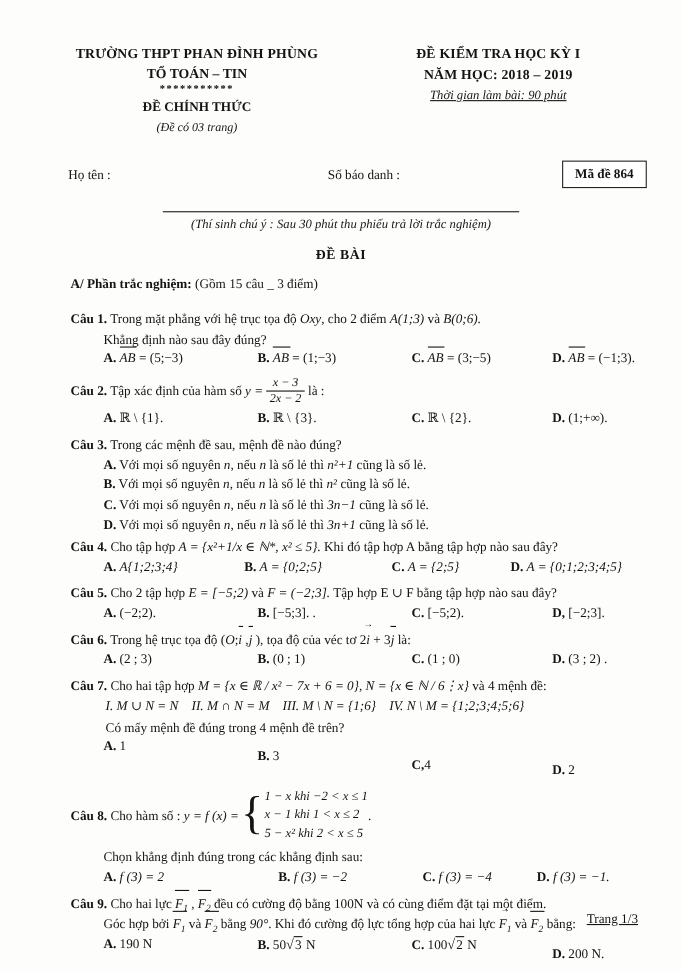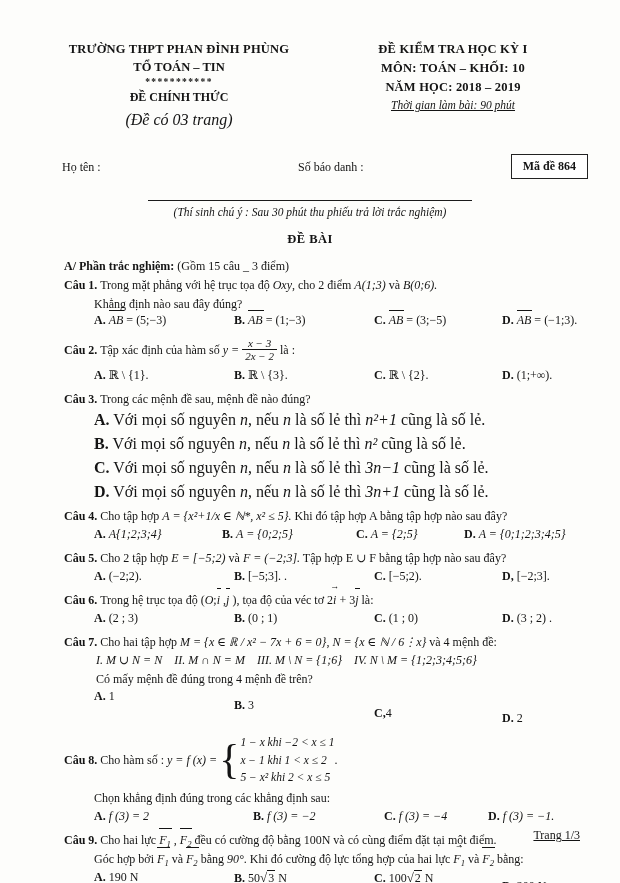--- a/index.html
+++ b/index.html
@@ -14,52 +14,52 @@
   .page{position:relative;width:620px;height:883px;padding:0;box-sizing:border-box;}
 
   
   .header{display:flex;padding:40px 30px 0 42px;box-sizing:border-box;}
   .hdr-left{width:50%;text-align:center;}
   .hdr-right{width:50%;text-align:center;}
   .school{font-weight:bold;font-size:12.5px;letter-spacing:.2px;line-height:1.45;}
   .dept{font-weight:bold;font-size:12.5px;line-height:1.5;}
   .stars{font-weight:bold;font-size:9.5px;letter-spacing:1.4px;line-height:1.1;}
   .official{font-weight:bold;font-size:12px;line-height:1.7;}
-  .pages-note{font-style:italic;font-size:16px;line-height:1.5;}
+  .pages-note{font-style:italic;font-size:11px;line-height:1.5;}
   .exam-title{font-weight:bold;font-size:12.5px;line-height:1.5;letter-spacing:.2px;}
   .time-note{font-style:italic;font-size:11.5px;line-height:1.6;text-decoration:underline;}
 
   
   .idrow{position:relative;margin-top:22px;height:34px;padding:0 30px;box-sizing:border-box;}
   .ht{position:absolute;left:62px;top:6px;font-size:12px;}
   .sbd{position:absolute;left:298px;top:6px;font-size:12px;}
   .code-box{position:absolute;right:32px;top:0;border:1.4px solid #222;padding:4px 11px;font-weight:bold;font-size:12px;background:#fff;}
 
   
   .rule{margin:12px 148px 0 148px;border-top:1.3px solid #1b1b1b;}
   .notice{text-align:center;font-style:italic;font-weight:normal;font-size:11.5px;margin-top:5px;}
 
   .debai{text-align:center;font-weight:bold;font-size:12.5px;margin-top:14px;letter-spacing:.5px;}
 
   
   .content{padding:0 32px 0 64px;box-sizing:border-box;margin-top:12px;}
-  .sec-head{font-size:12px;margin-bottom:2px;}
+  .sec-head{font-size:12px;margin-bottom:15px;}
   .sec-head b{font-weight:bold;}
   .q{margin-top:1px;font-size:12px;line-height:1.5;}
   .qlabel{font-weight:bold;}
   .indent{margin-left:30px;}
   .indent2{margin-left:32px;}
 
   
   .opts{position:relative;height:21px;margin-left:30px;font-size:12px;}
   .opt{position:absolute;top:0;white-space:nowrap;}
   .opt b{font-weight:bold;}
   .o1{left:0px;} .o2{left:140px;} .o3{left:280px;} .o4{left:408px;}
 
-  .stack-opt{margin-left:30px;font-size:16px;line-height:1.52;}
+  .stack-opt{margin-left:30px;font-size:12px;line-height:1.52;}
 
   
   .it{font-style:italic;}
   .vec{position:relative;display:inline-block;font-style:italic;}
   .vec::after{content:"";position:absolute;left:0;right:-1px;top:-3px;border-top:1px solid #141414;}
   .vecar{position:relative;display:inline-block;font-style:italic;}
   .vecar::after{content:"\2192";position:absolute;left:50%;transform:translateX(-50%);top:-11px;font-size:9px;font-style:normal;}
   sub{font-size:.72em;vertical-align:sub;line-height:0;}
   .frac{display:inline-block;vertical-align:middle;text-align:center;font-style:italic;margin:0 3px;position:relative;top:-1px;}
   .frac .num{display:block;padding:0 3px;font-size:11px;line-height:1.15;}
@@ -85,21 +85,20 @@
   <div class="header">
     <div class="hdr-left">
       <div class="school">TRƯỜNG THPT PHAN ĐÌNH PHÙNG</div>
       <div class="dept">TỔ TOÁN – TIN</div>
       <div class="stars">***********</div>
       <div class="official">ĐỀ CHÍNH THỨC</div>
       <div class="pages-note">(Đề có 03 trang)</div>
     </div>
     <div class="hdr-right">
       <div class="exam-title">ĐỀ KIỂM TRA HỌC KỲ I</div>
-      <div class="exam-title">MÔN: TOÁN – KHỐI: 10</div>
       <div class="exam-title">NĂM HỌC: 2018 – 2019</div>
       <div class="time-note">Thời gian làm bài: 90 phút</div>
     </div>
   </div>
 
   <div class="idrow">
     <div class="ht">Họ tên :</div>
     <div class="sbd">Số báo danh :</div>
     <div class="code-box">Mã đề 864</div>
   </div>

